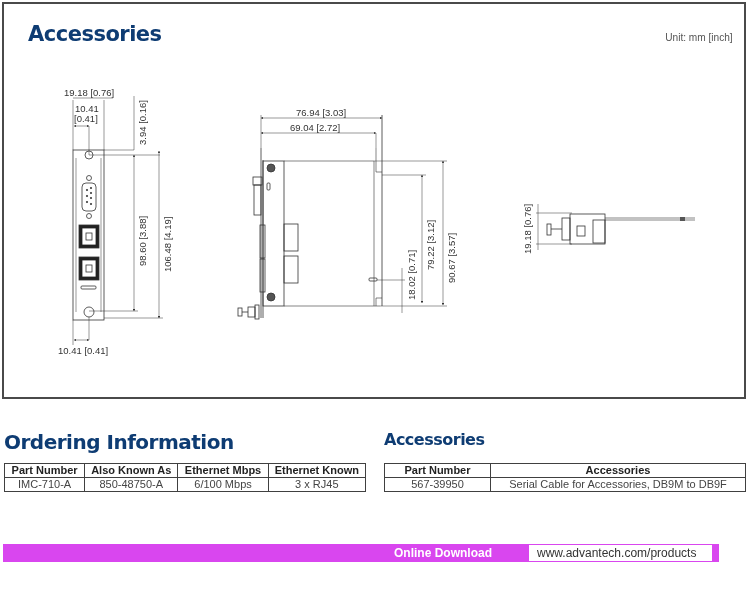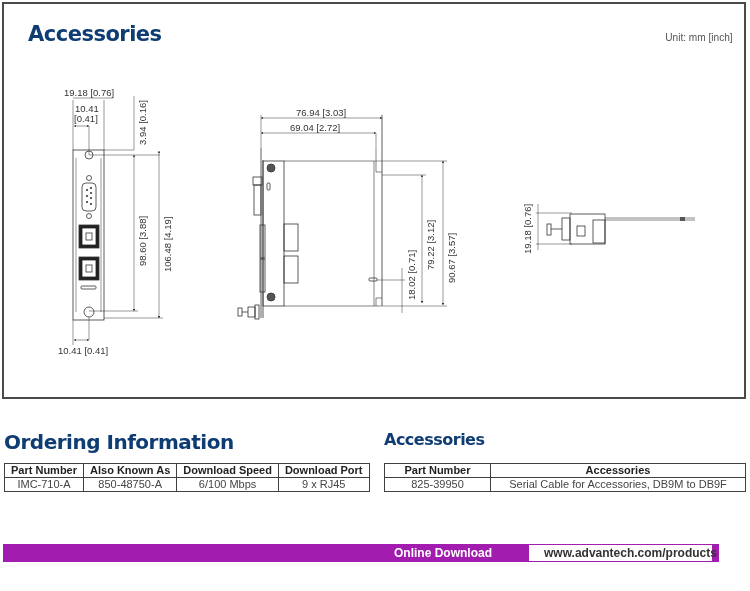--- a/index.html
+++ b/index.html
@@ -11,23 +11,23 @@
   .drawing { position:absolute; left:0; top:0; width:750px; height:400px; }
   .drawing text { font-family:"Liberation Sans", sans-serif; font-size:9.5px; fill:#333; }
   .h-ord { left:4px; top:430px; font-size:20px; }
   .h-acc { left:384px; top:430px; font-size:16px; }
   table.spec { position:absolute; border-collapse:collapse; font-family:"Liberation Sans", sans-serif; font-size:11px; }
   table.spec th, table.spec td { border:1px solid #404040; padding:0 6px; text-align:center; height:13px; line-height:13px; white-space:nowrap; }
   table.spec th { font-weight:bold; color:#222; transform-origin:left; }
   table.spec td { color:#444; }
   .t-ord { left:4px; top:463px; width:362px; }
   .t-acc { left:384px; top:463px; width:362px; }
-  .dl-bar { position:absolute; left:3px; top:544px; width:716px; height:18px; background:#a21caf; }
+  .dl-bar { position:absolute; left:3px; top:544px; width:716px; height:18px; background:#d946ef; }
   .dl-label { position:absolute; right:227px; top:2px; color:#fff; font-weight:bold; font-size:12px; font-family:"Liberation Sans", sans-serif; line-height:14px; }
-  .dl-url { position:absolute; left:526px; top:1px; width:183px; height:16px; background:#fff; color:#333; font-size:12px; line-height:16px; padding-left:15px; box-sizing:border-box;font-weight:bold; }
+  .dl-url { position:absolute; left:526px; top:1px; width:183px; height:16px; background:#fff; color:#333; font-size:12px; line-height:16px; padding-left:8px; box-sizing:border-box; }
 </style>
 </head>
 <body>
 
 <div class="frame"></div>
 
 <h1 class="h-title h-dim">Accessories</h1>
 <div class="unit">Unit: mm [inch]</div>
 
 <svg class="drawing" viewBox="0 0 750 400" xmlns="http://www.w3.org/2000/svg">
@@ -163,45 +163,45 @@
     <text transform="translate(531,254) rotate(-90)">19.18 [0.76]</text>
   </g>
 </svg>
 
 <h2 class="h-title h-ord">Ordering Information</h2>
 <table class="spec t-ord">
   <thead>
     <tr>
       <th style="width:84px">Part Number</th>
       <th style="width:74px">Also Known As</th>
-      <th style="width:90px">Download Speed</th>
-      <th>Download Port</th>
+      <th style="width:90px">Ethernet Mbps</th>
+      <th>Ethernet Known</th>
     </tr>
   </thead>
   <tbody>
     <tr>
       <td>IMC-710-A</td>
       <td>850-48750-A</td>
       <td>6/100 Mbps</td>
-      <td>9 x RJ45</td>
+      <td>3 x RJ45</td>
     </tr>
   </tbody>
 </table>
 
 <h2 class="h-title h-acc">Accessories</h2>
 <table class="spec t-acc">
   <thead>
     <tr>
       <th style="width:93px">Part Number</th>
       <th>Accessories</th>
     </tr>
   </thead>
   <tbody>
     <tr>
-      <td>825-39950</td>
+      <td>567-39950</td>
       <td>Serial Cable for Accessories, DB9M to DB9F</td>
     </tr>
   </tbody>
 </table>
 
 <div class="dl-bar">
   <span class="dl-label">Online Download</span>
   <a class="dl-url">www.advantech.com/products</a>
 </div>
 

